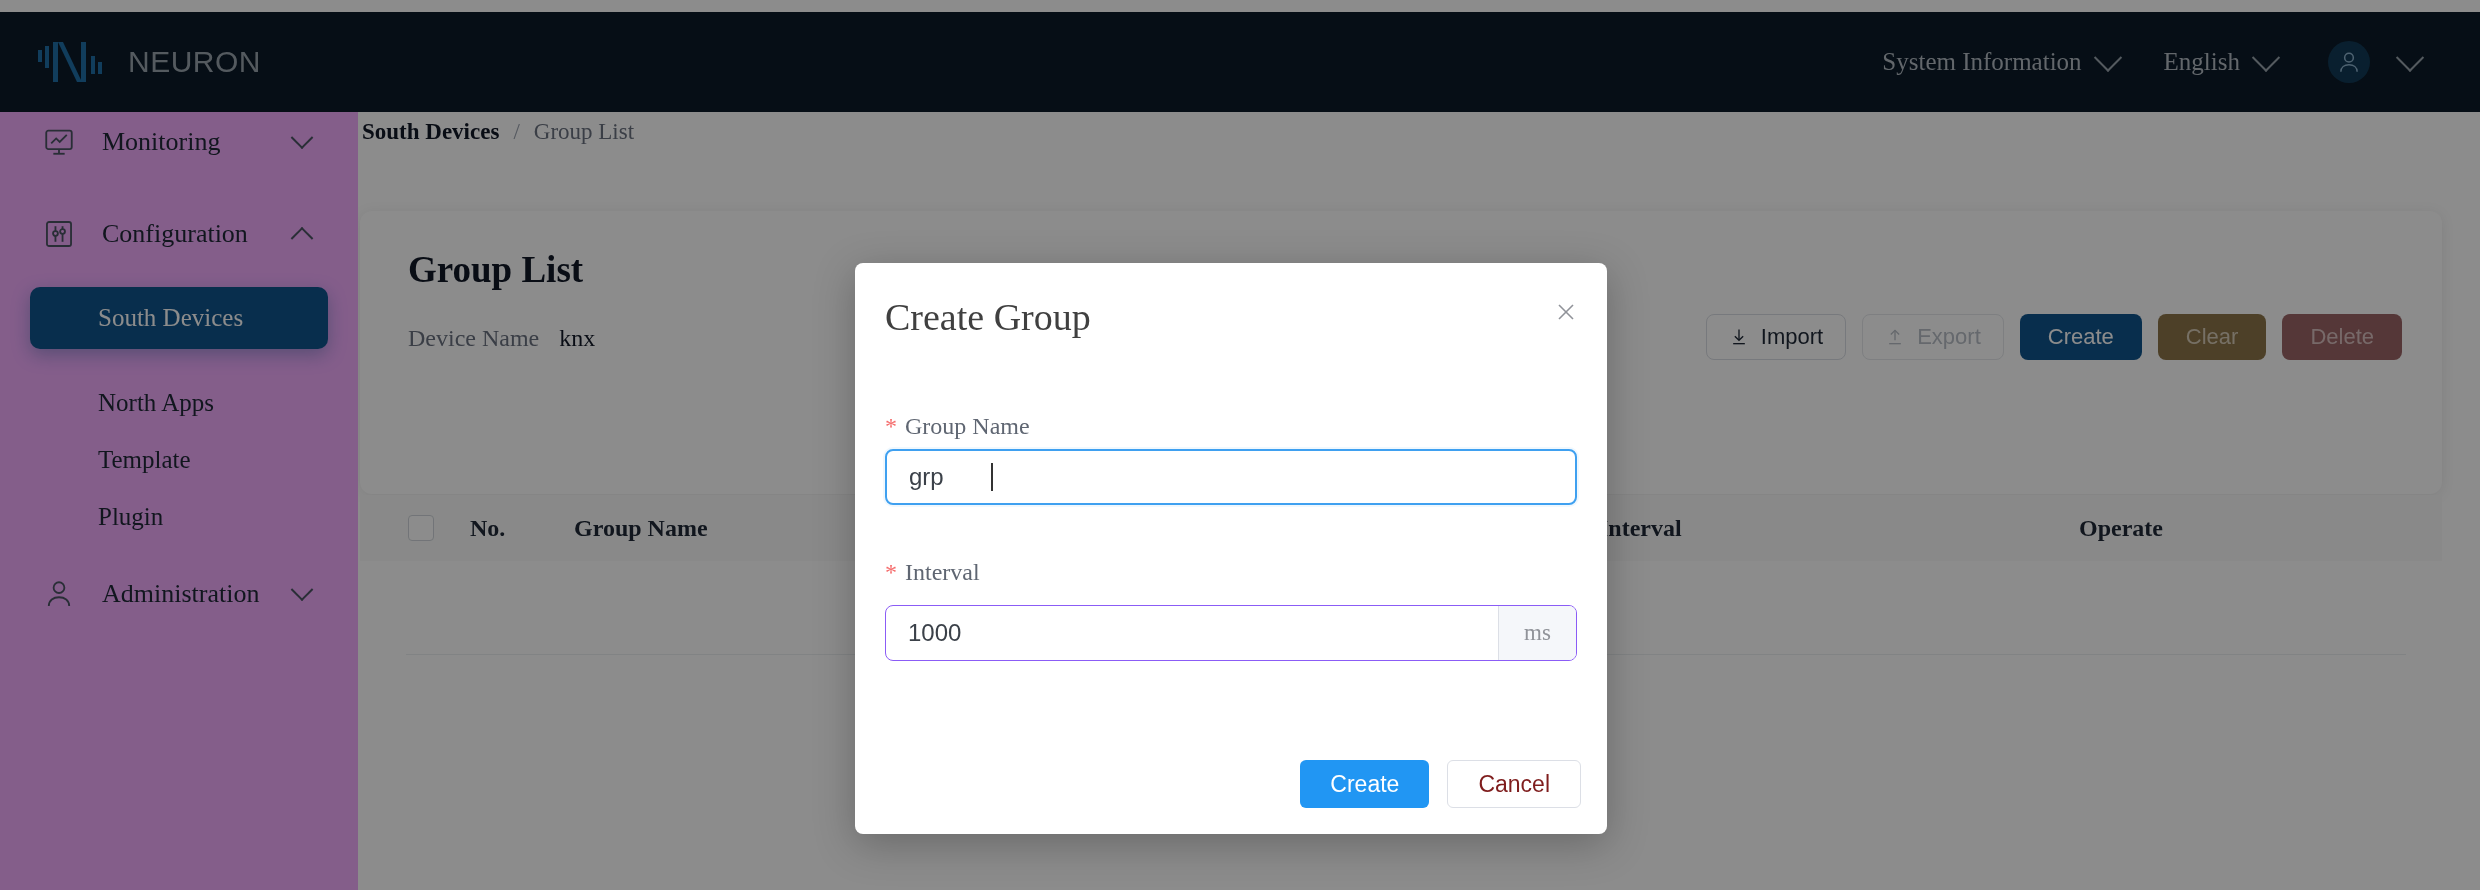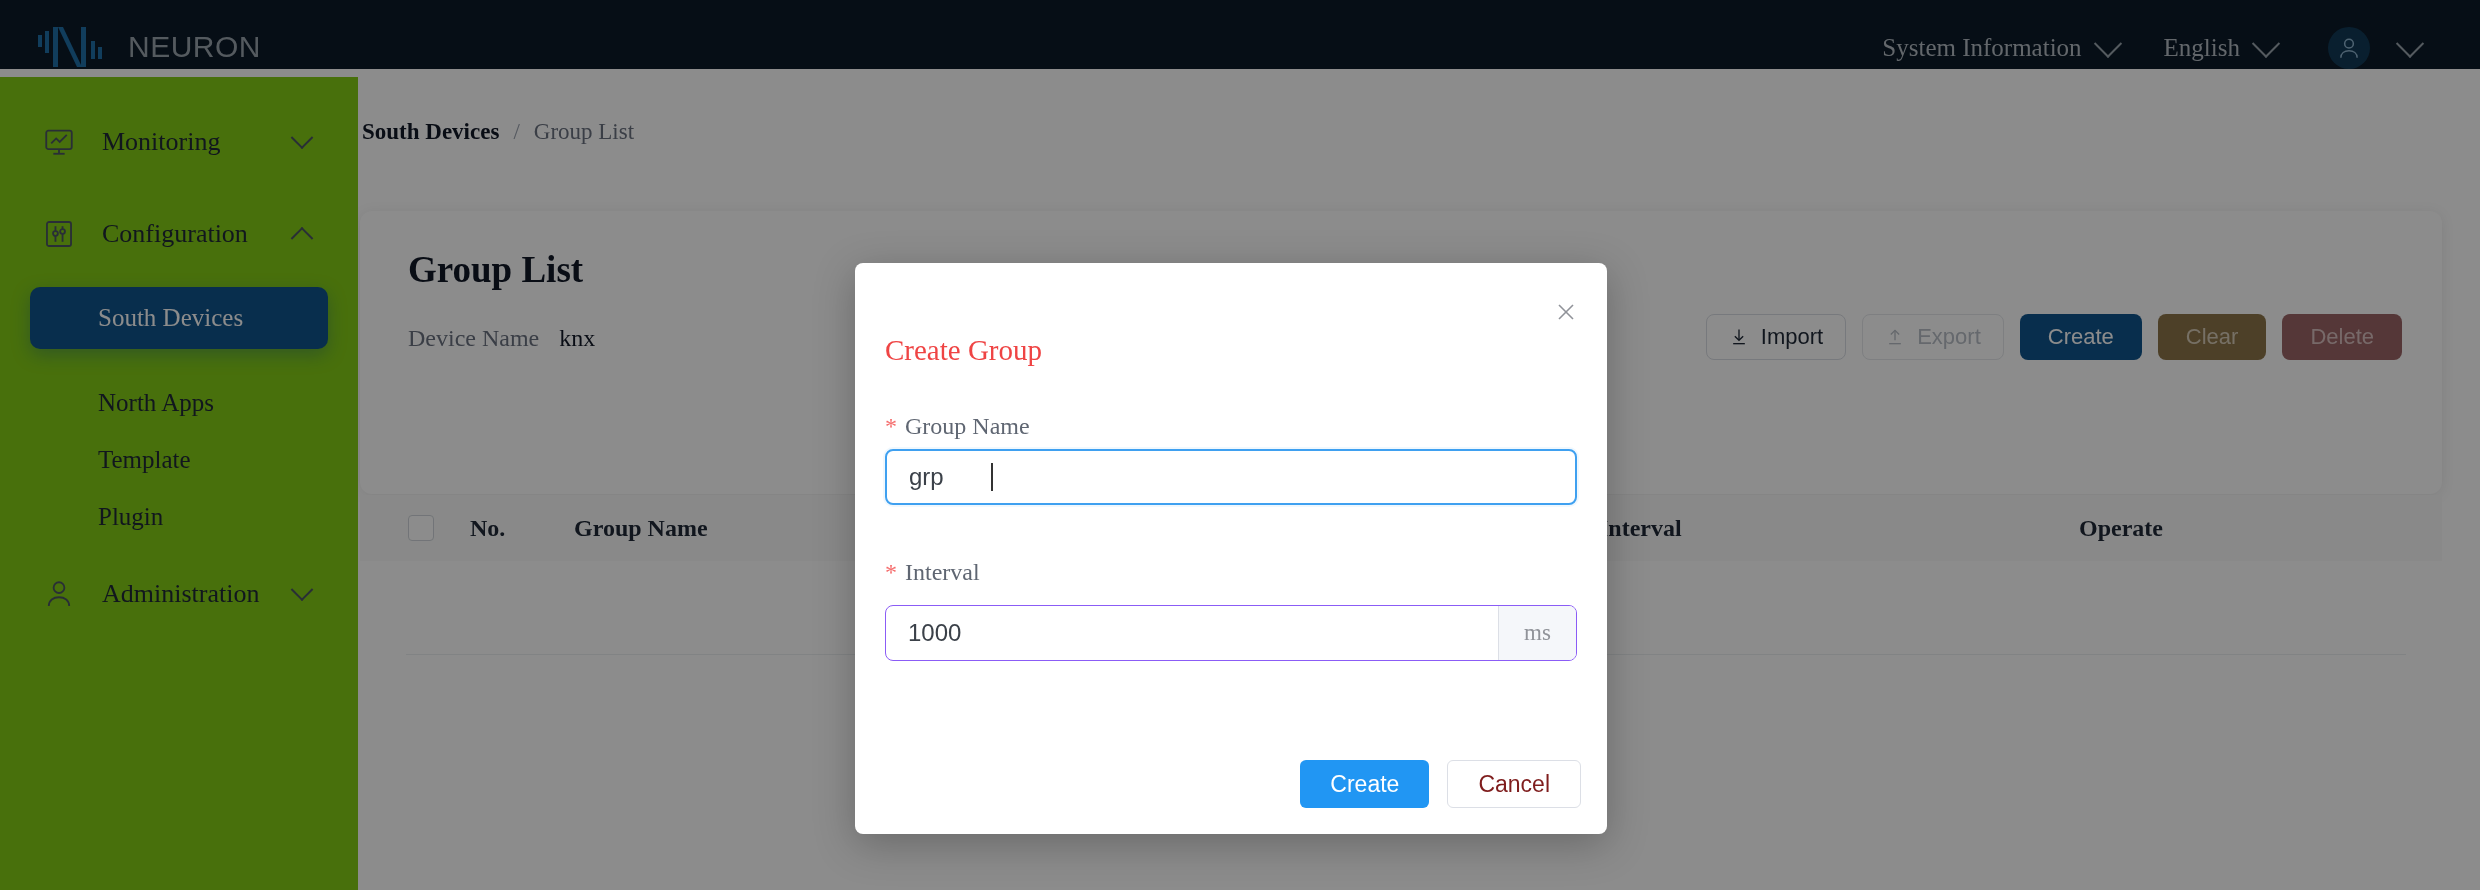--- a/index.html
+++ b/index.html
@@ -6,23 +6,23 @@
   html, body {
     width: 2480px; height: 890px;
     overflow: hidden;
     background: #ffffff;
     font-family: "Liberation Serif", serif;
   }
   #root { position: relative; width: 2480px; height: 890px; }
 
   
   .topbar {
-    position: absolute; left: 0; top: 0; width: 2480px; height: 69px;
+    position: absolute; left: 0; top: 12px; width: 2480px; height: 100px;
     background: #0b1a28;
-    display: flex; align-items: flex-end;
+    display: flex; align-items: center;
     z-index: 5;
   }
   .brand { display: flex; align-items: center; margin-left: 36px; }
   .brand-logo { width: 70px; height: 44px; display: block; }
   .brand-name {
     margin-left: 22px; color: #9aa4ad; font-size: 30px;
     letter-spacing: 0.5px; font-family: "Liberation Sans", sans-serif;
     font-weight: 400;
   }
   .topbar-right {
@@ -39,21 +39,21 @@
   }
   .avatar-wrap { display:flex; align-items:center; margin-left: 52px; cursor:pointer;}
   .avatar {
     width: 42px; height: 42px; border-radius: 50%;
     background: #123a56; display: flex; align-items: center; justify-content: center;
   }
 
   
   .sidebar {
     position: absolute; left: 0; top: 77px; width: 358px; height: 813px;
-    background: #84cc16;
+    background: #f0abfc;
     z-index: 1;
     text-align: right;
   }
   .nav-group {
     display: flex; align-items: center; height: 62px; padding-left: 42px;
     cursor: pointer; position: relative;
   }
   .nav-group .icon { width: 34px; height: 34px; flex: none; }
   .nav-group .label {
     margin-left: 26px; font-size: 26px; color: #1f2937;
@@ -146,21 +146,21 @@
     z-index: 50;
   }
   .modal {
     position: absolute; left: 855px; top: 263px; width: 752px; height: 571px;
     background: #ffffff; border-radius: 8px;
     box-shadow: 0 10px 40px rgba(0,0,0,.25);
     z-index: 60;
   }
   .modal-title {
     position: absolute; left: 30px; top: 32px;
-    font-size: 29px; color: #ef4444; margin-top: 39px;
+    font-size: 38px; color: #404040;
   }
   .modal-close {
     position: absolute; right: 24px; top: 32px;
     width: 34px; height: 34px; cursor: pointer;
     display: flex; align-items: center; justify-content: center;
   }
   .field-label {
     position: absolute; left: 30px; font-size: 24px; color: #5f6672;
   }
   .req { color: #f56c6c; margin-right: 8px; }

